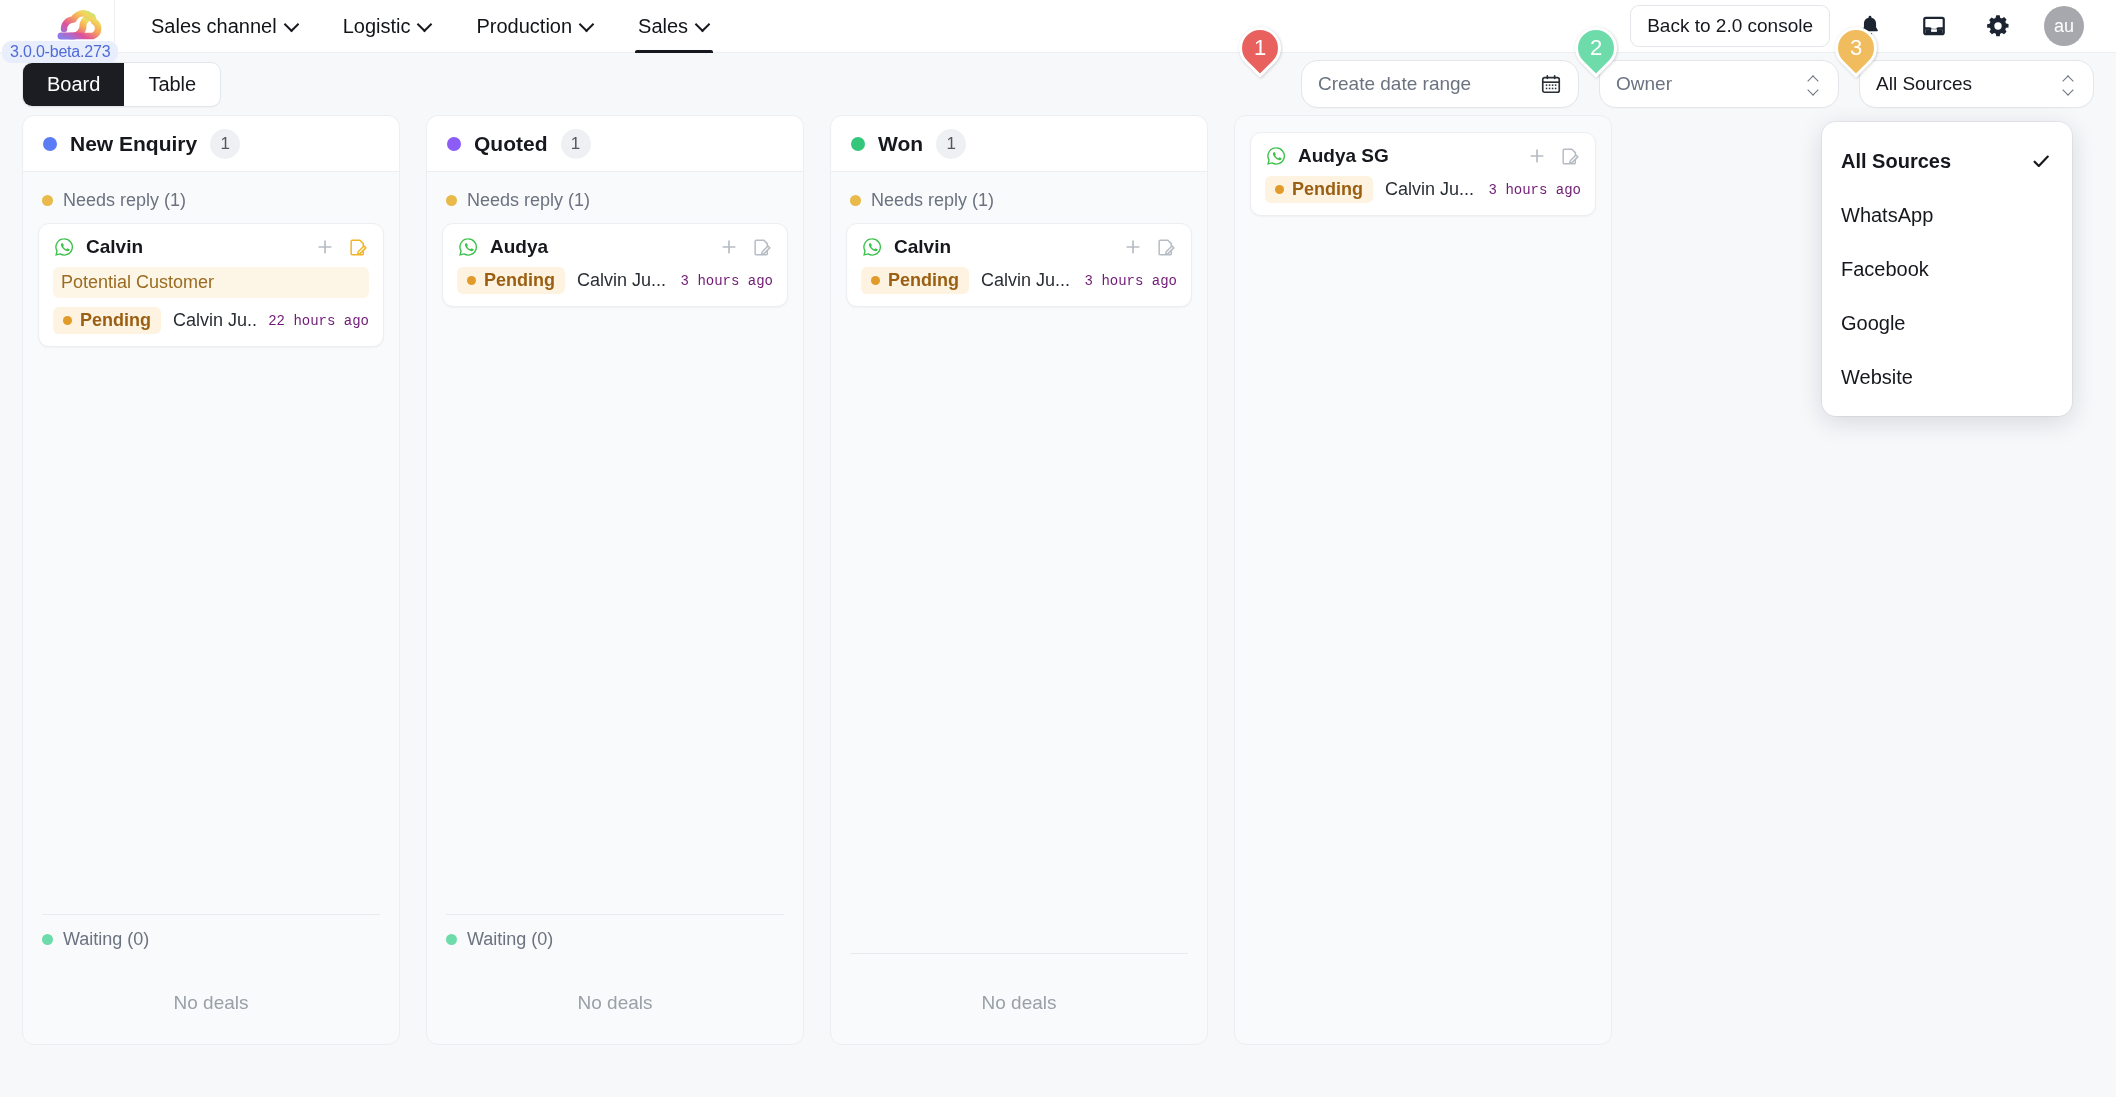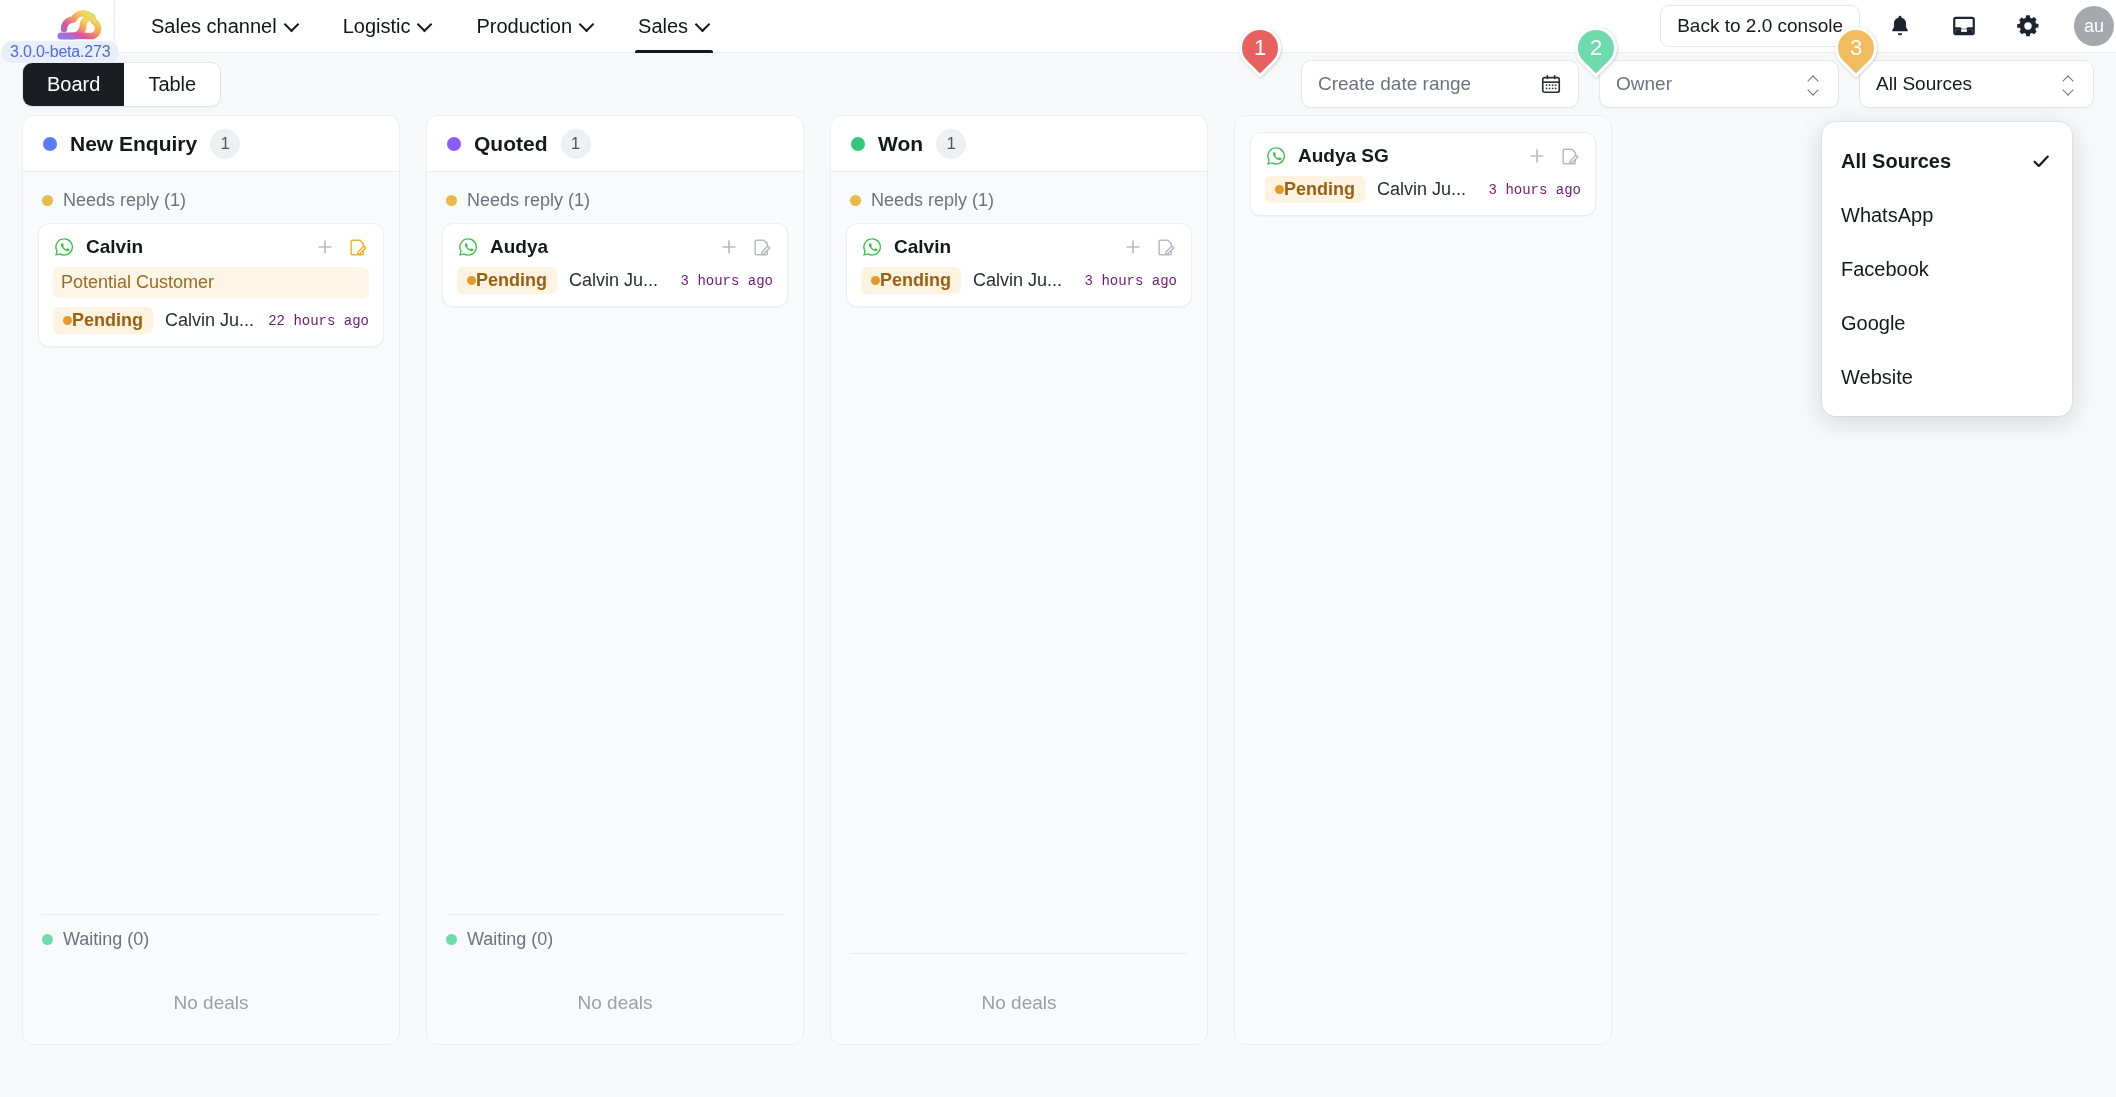--- a/index.html
+++ b/index.html
@@ -66,21 +66,21 @@
     position: absolute; left: 0; top: 1px;
     width: 9px; height: 9px;
     border-right: 2.2px solid #16181d;
     border-bottom: 2.2px solid #16181d;
     transform: rotate(45deg);
   }
 
   .topright {
     margin-left: auto;
     display: flex; align-items: center; gap: 16px;
-    padding-right: 2px;
+    padding-right: 32px;
   }
   .back-btn {
     border: 1px solid #e3e6ea;
     background: #fff;
     border-radius: 9px;
     font-size: 19px;
     color: #16181d;
     padding: 9px 16px;
     cursor: pointer;
     white-space: nowrap;
@@ -131,21 +131,21 @@
     display: flex;
     align-items: center;
     gap: 20px;
     position: relative;
   }
   .field {
     position: relative;
     height: 48px;
     background: #fff;
     border: 1px solid #e3e6ea;
-    border-radius: 10px;
+    border-radius: 17px;
     display: flex; align-items: center;
     padding: 0 16px;
     font-size: 19px;
     color: #6b7280;
     cursor: pointer;
     box-shadow: 0 1px 1px rgba(16,24,40,.02);
   }
   .field.date { width: 278px; }
   .field.owner { width: 240px; }
   .field.sources { width: 235px; color: #16181d; }
@@ -275,21 +275,21 @@
     margin-top: 9px;
     padding: 5px 8px;
     font-size: 18px;
     color: #9a6b20;
   }
   .meta {
     margin-top: 9px;
     display: flex; align-items: center; gap: 12px;
   }
   .pending {
-    display: flex; align-items: center; 
+    display: flex; align-items: center; gap: 8px;
     background: #fdf3e0;
     color: #9a5f12;
     border-radius: 6px;
     padding: 3px 10px;
     font-size: 18px;
     font-weight: 600;
   }
   .pending .pdot { width: 9px; height: 9px; border-radius: 50%; background: #e09b28; flex: none; }
   .owner-name { font-size: 18px; color: #2a2e35; flex: 1; white-space: nowrap; overflow: hidden; }
   .ago { font-size: 14px; color: #701a75; white-space: nowrap; font-family: Liberation Mono, monospace; }

